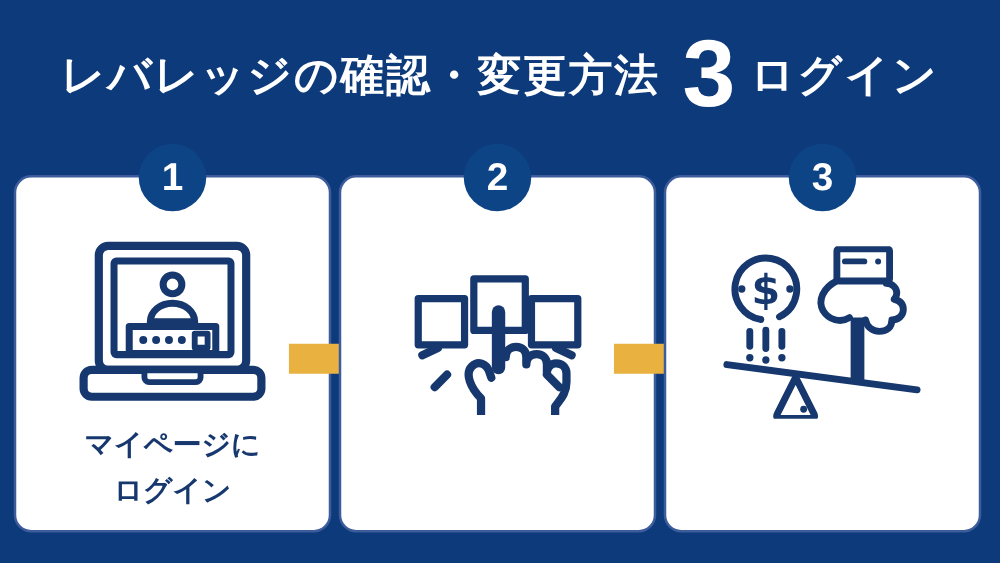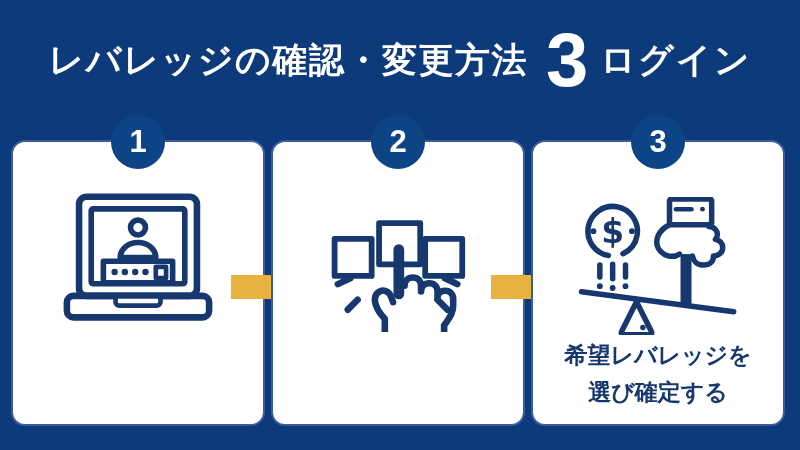--- a/index.html
+++ b/index.html
@@ -87,20 +87,24 @@
         <rect x="43" y="74" width="74" height="23" stroke-width="6"></rect>
         <circle cx="55" cy="85.5" r="3.4" fill="currentColor" stroke="none"></circle>
         <circle cx="66" cy="85.5" r="3.4" fill="currentColor" stroke="none"></circle>
         <circle cx="77" cy="85.5" r="3.4" fill="currentColor" stroke="none"></circle>
         <circle cx="88" cy="85.5" r="3.4" fill="currentColor" stroke="none"></circle>
         <rect x="99" y="80" width="11" height="12" stroke-width="5"></rect>
         <rect x="4" y="111" width="152" height="23" rx="7" stroke-width="7"></rect>
         <path d="M56,111.5 v6 a4,4 0 0 0 4,4 h40 a4,4 0 0 0 4,-4 v-6 z" fill="#ffffff" stroke-width="5"></path>
       </svg>
     </div>
+    <p class="label">
+      <span>マイページに</span>
+      <span>ログイン</span>
+    </p>
   </section>
 
   <div class="arrow a1">
     <svg viewBox="0 0 72 38">
         <path d="M0,7 H42 V0 L72,19 L42,38 V31 H0 Z" fill="currentColor"></path>
       </svg>
   </div>
 
   <section class="card c2">
     <div class="badge">
@@ -148,19 +152,15 @@
         <path d="M66,114 L50,146 Q48,150 53,150 L79,150 Q84,150 82,146 Z" stroke-width="6"></path>
         <circle cx="73" cy="142" r="3" fill="currentColor" stroke="none"></circle>
         <rect x="102" y="2" width="46" height="28" rx="2" stroke-width="6"></rect>
         <path d="M109,13 H126" stroke-width="5"></path>
         <circle cx="138" cy="13" r="2.6" fill="currentColor" stroke="none"></circle>
         <path d="M102,30 C90,36 85,47 90,56 C95,64 105,67 113,62" stroke-width="6"></path>
         <path d="M120,62 V119" stroke-width="12" stroke-linecap="butt"></path>
         <path d="M127,64 c1,6 6,10 12,10 c7,0 11,-4 11,-10 c6,0 10,-4 10,-9 c0,-5 -3,-8 -8,-9 c3,-3 3,-8 0,-11 c-2,-2 -4,-3 -7,-3" stroke-width="6"></path>
       </svg>
     </div>
-    <p class="label">
-      <span>希望レバレッジを</span>
-      <span>選び確定する</span>
-    </p>
   </section>
 
 </div>
 
 </body></html>

